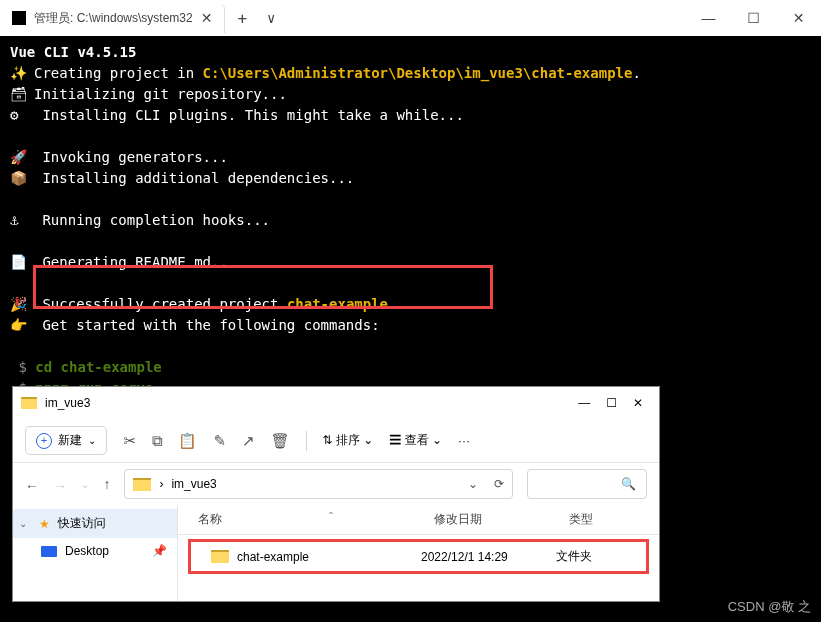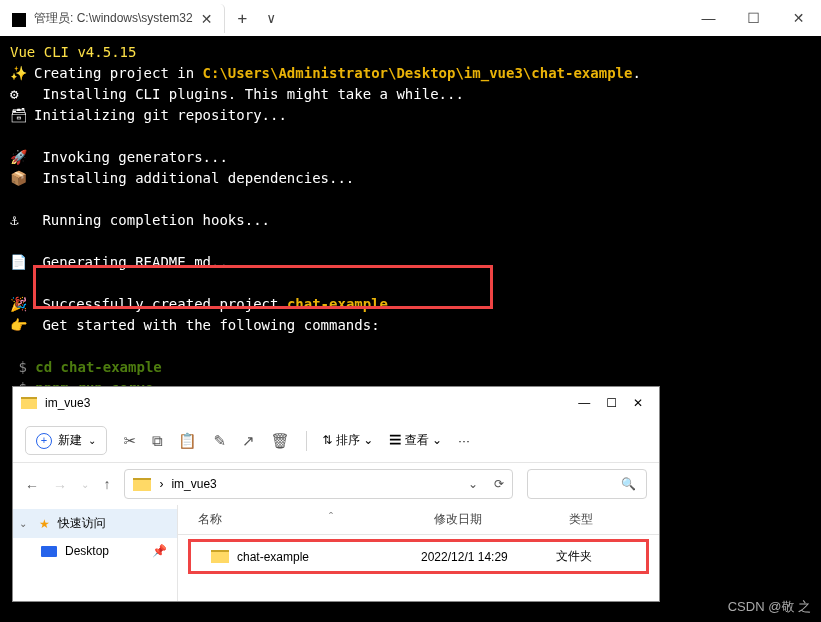--- a/index.html
+++ b/index.html
@@ -17,21 +17,21 @@
   background: #fff;
   height: 36px;
   display: flex;
   align-items: center;
   color: #444;
 }
 .tab {
   background: #fff;
   padding: 6px 12px;
   display: flex;
-  align-items: flex-end;
+  align-items: center;
   gap: 8px;
   border-right: 1px solid #ddd;
   border-top-right-radius: 5px;
   font-family: "Segoe UI", sans-serif;
   font-size: 12px;
 }
 .tab-icon {
   width: 14px; height: 14px;
   background: #000;
   display: inline-block;
@@ -46,21 +46,21 @@
 .win-controls span {
   width: 45px; height: 36px;
   display: flex; align-items: center; justify-content: center;
   font-family: "Segoe UI", sans-serif;
 }
 .terminal {
   padding: 6px 10px;
   line-height: 1.5;
 }
 .blue { color: #4d7c0f; font-weight: bold; }
-.cyan-bold { color: #fde047; font-weight: normal; }
+.cyan-bold { color: #ffffff; font-weight: bold; }
 .yellow { color: #eab308; font-weight: bold; margin-top: 8px; }
 .row { white-space: pre; }
 .sym { display: inline-block; width: 24px; }
 .highlight-box {
   border: 3px solid #ef4444;
   position: absolute;
   left: 33px;
   top: 265px;
   width: 460px;
   height: 44px;
@@ -209,22 +209,22 @@
   <div class="win-controls">
     <span>—</span>
     <span>☐</span>
     <span>✕</span>
   </div>
 </div>
 
 <div class="terminal">
   <div class="row"><span class="cyan-bold">Vue CLI v4.5.15</span></div>
   <div class="row"><span class="sym">✨</span><span>Creating project in </span><span class="yellow">C:\Users\Administrator\Desktop\im_vue3\chat-example</span><span>.</span></div>
+  <div class="row"><span class="sym">🗃</span><span>Initializing git repository...</span></div>
   <div class="row"><span class="sym">⚙</span> <span>Installing CLI plugins. This might take a while...</span></div>
-  <div class="row"><span class="sym">🗃</span><span>Initializing git repository...</span></div>
   <div class="row">&nbsp;</div>
   <div class="row"><span class="sym">🚀</span> <span>Invoking generators...</span></div>
   <div class="row"><span class="sym">📦</span> <span>Installing additional dependencies...</span></div>
   <div class="row">&nbsp;</div>
   <div class="row"><span class="sym">⚓</span> <span>Running completion hooks...</span></div>
   <div class="row">&nbsp;</div>
   <div class="row"><span class="sym">📄</span> <span>Generating README.md...</span></div>
   <div class="row">&nbsp;</div>
   <div class="row"><span class="sym">🎉</span> <span>Successfully created project </span><span class="yellow">chat-example</span><span>.</span></div>
   <div class="row"><span class="sym">👉</span> <span>Get started with the following commands:</span></div>

